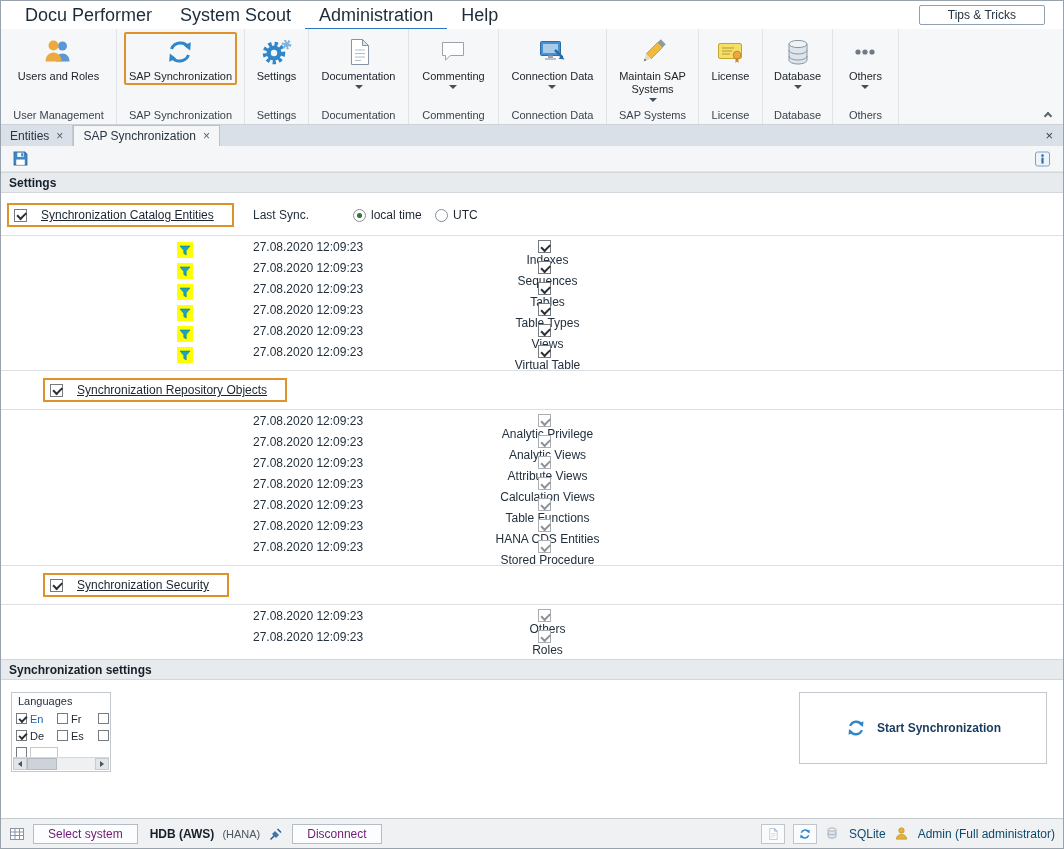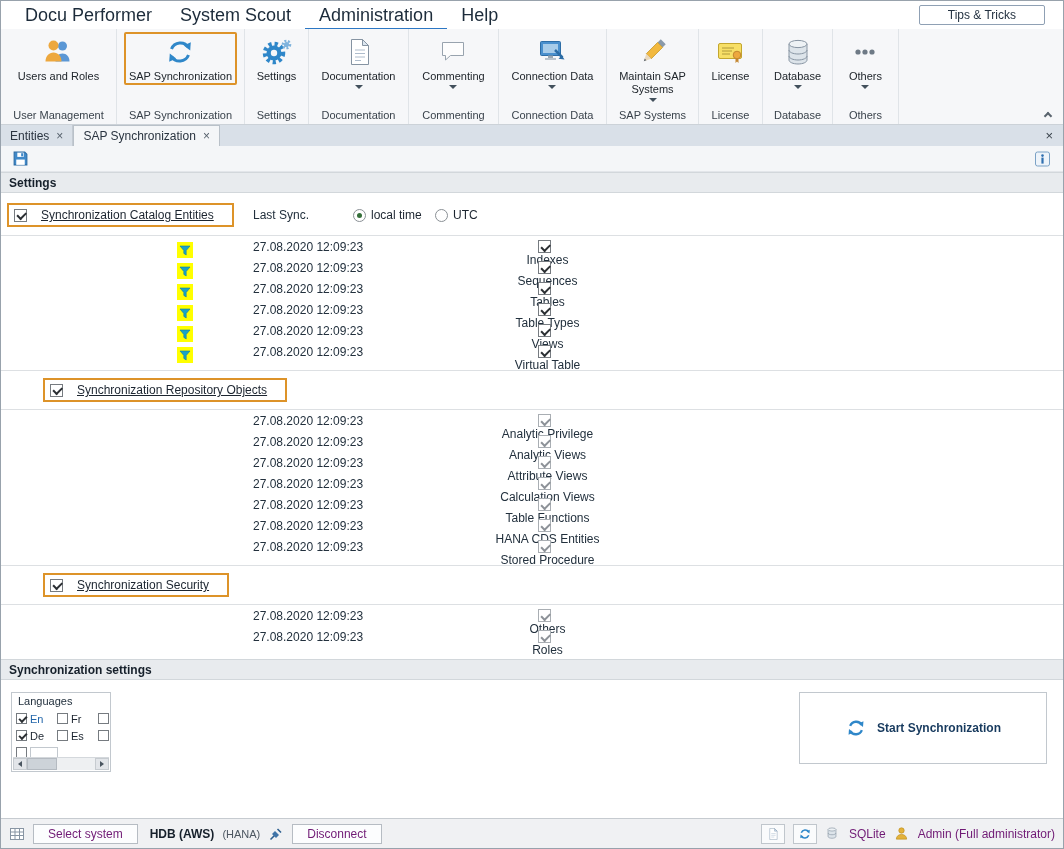--- a/index.html
+++ b/index.html
@@ -84,21 +84,21 @@
   .start-btn { position:absolute; right:16px; top:12px; width:248px; height:72px; background:#fff; border:1px solid #c2c8ce; display:flex; align-items:center; justify-content:center; gap:10px;margin-left:19px; }
   .start-label { font-weight:bold; color:#173a5e; font-size:12px; }
 
   
   .statusbar { height:30px; background:#f0f1f3; border-top:1px solid #c6cbd0; display:flex; align-items:center; gap:8px; padding:0 8px; flex:none; }
   .sb-btn { border:1px solid #b6bcc3; background:#fcfdfe; padding:2px 14px; font-size:12px; color:#701a75; }
   .sb-sys { font-weight:bold; color:#16202b; margin-left:4px; }
   .sb-type { font-size:11px; color:#4d5761; }
   .sb-right { margin-left:auto; display:flex; align-items:center; gap:8px; }
   .sb-iconbtn { width:24px; height:20px; border:1px solid #c0c6cc; background:#fafbfc; display:flex; align-items:center; justify-content:center; }
-  .sb-text { color:#701a75; }
+  .sb-text { color:#0c4a6e; }
   .icon16 { width:16px; height:16px; display:inline-flex; }
   .icon16 svg, .icon14 svg { display:block; }
 </style>
 </head>
 <body>
 
 <div class="app">
 
   <div class="menubar">
     <span class="menu-item">Docu Performer</span>

